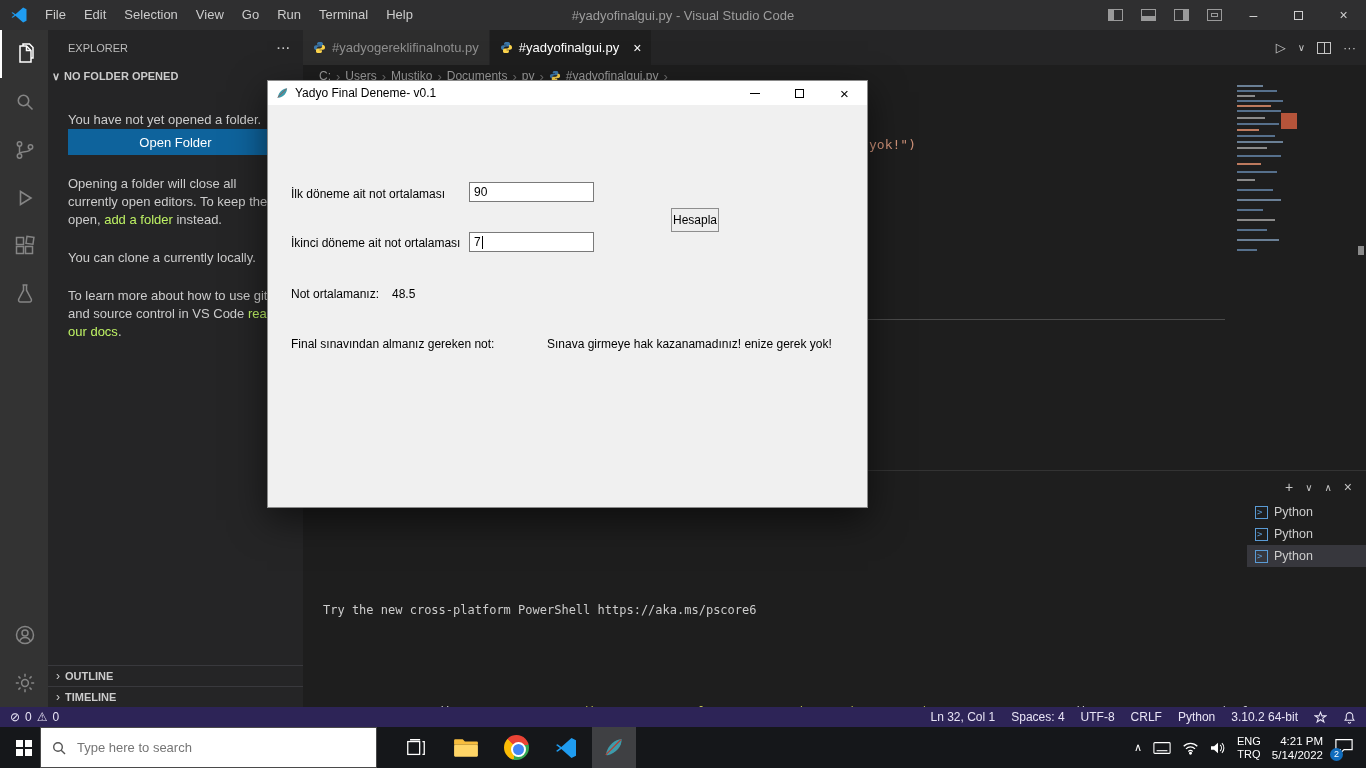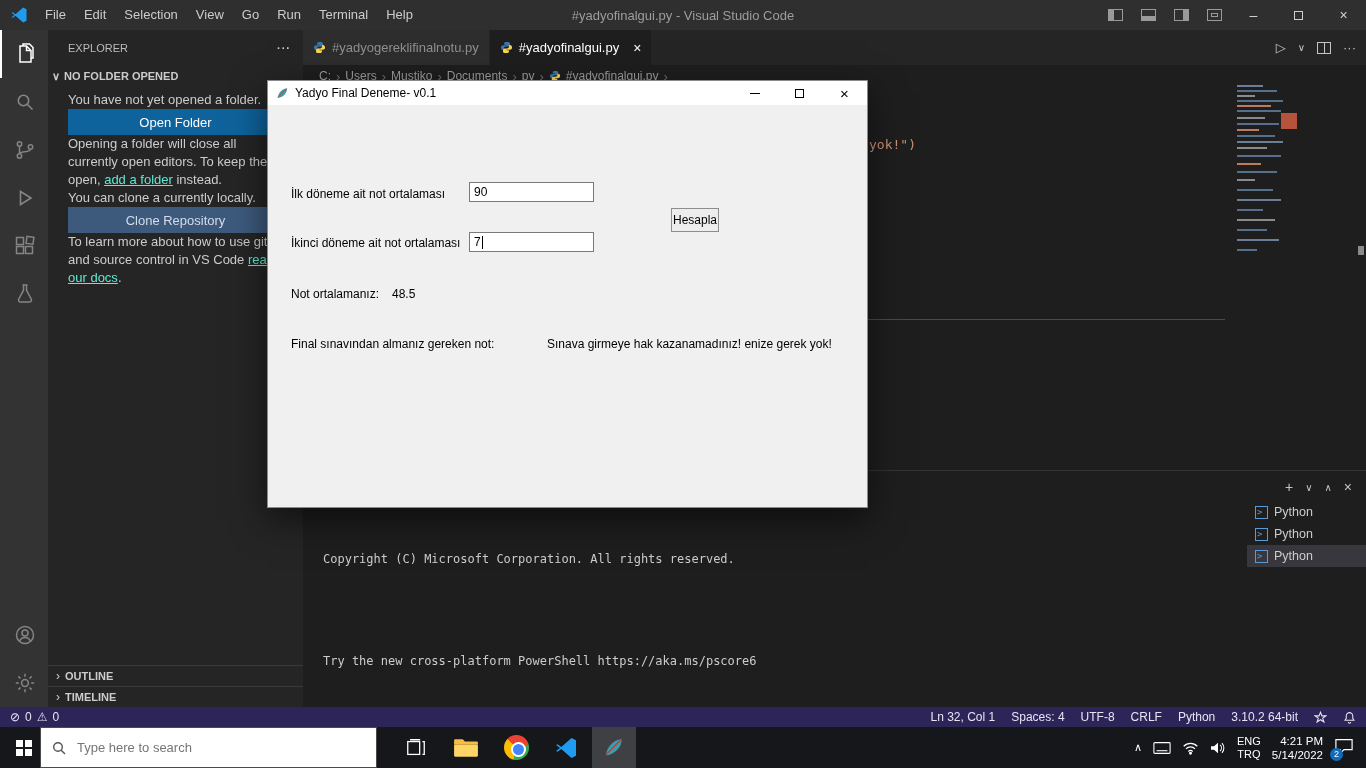--- a/index.html
+++ b/index.html
@@ -27,24 +27,24 @@
   .ab-item { height:48px; display:flex; align-items:center; justify-content:center; color:#858585; border-left:2px solid transparent; }
   .ab-item.active { color:#ffffff; border-left:2px solid #ffffff; }
   .ab-spacer { flex:1; }
 
   
   .sidebar { position:absolute; top:30px; left:48px; width:255px; height:677px; background:#252526; z-index:5; font-size:13px; color:#cccccc; }
   .sb-header { height:35px; display:flex; align-items:center; padding:0 12px 0 20px; font-size:11px; color:#bbbbbb; }
   .sb-header .more { margin-left:auto; letter-spacing:1px; color:#cccccc; font-weight:bold; }
   .sb-section { height:22px; display:flex; align-items:center; gap:4px; padding-left:4px; font-size:11px; font-weight:bold; color:#cccccc; }
   .sb-body { padding:4px 20px 0 20px; line-height:18px; }
-  .sb-body p { margin-top:0; }
+  .sb-body p { margin-top:20px; }
   .btn-primary { width:100%; margin-top:0; height:26px; background:#0e639c; color:#ffffff; border:none; font-size:13px; cursor:pointer; font-family:inherit; }
   .btn-muted { background:#3d5a7d; color:#d3dde8; }
-  .link { color:#5eead4; cursor:pointer;text-decoration:underline; }
+  .link { color:#bef264; cursor:pointer; }
   .sb-bottom { position:absolute; left:0; right:0; bottom:0; }
   .sb-collapsed { height:21px; border-top:1px solid #39393d; display:flex; align-items:center; gap:5px; padding-left:8px; font-size:11px; font-weight:bold; color:#cccccc; }
   .sb-collapsed .chev { transform:none; color:#cccccc; font-size:12px; font-weight:normal; }
 
   
   .editor-area { position:absolute; top:30px; left:303px; right:0; height:677px; background:#1e1e1e; }
   .tabbar { height:35px; background:#252526; display:flex; align-items:stretch; position:relative; }
   .tab { display:flex; align-items:center; gap:6px; padding:0 10px; font-size:13px; background:#2d2d2d; color:#8f8f8f; border-right:1px solid #252526; }
   .tab.active { background:#1e1e1e; color:#ffffff; }
   .tab .close { margin-left:8px; font-size:14px; color:inherit; }
@@ -200,21 +200,20 @@
   </div>
   <div class="sb-section">
     <span class="chev">∨</span>
     <span>NO FOLDER OPENED</span>
   </div>
   <div class="sb-body">
     <p>You have not yet opened a folder.</p>
     <button class="btn-primary">Open Folder</button>
     <p><span>Opening a folder will close all currently open editors. To keep them open, </span><span class="link">add a folder</span><span> instead.</span></p>
     <p>You can clone a currently locally.</p>
-    <button class="btn-primary btn-muted">Clone Repository</button>
     <p><span>To learn more about how to use git and source control in VS Code </span><span class="link">read our docs</span><span>.</span></p>
   </div>
   <div class="sb-bottom">
     <div class="sb-collapsed">
       <span class="chev">›</span>
       <span>OUTLINE</span>
     </div>
     <div class="sb-collapsed">
       <span class="chev">›</span>
       <span>TIMELINE</span>
@@ -298,21 +297,20 @@
   <div class="overview-marker"></div>
 
   <div class="panel">
     <div class="panel-actions">
       <span>+</span>
       <span style="font-size:10px">∨</span>
       <span style="font-size:10px">∧</span>
       <span>×</span>
     </div>
     <div class="term-text">
-      <div>Copyright (C) Microsoft Corporation. All rights reserved.</div>
       <div>&nbsp;</div>
       <div>Try the new cross-platform PowerShell https://aka.ms/pscore6</div>
       <div>&nbsp;</div>
       <div><span>PS C:\Users\Mustiko&gt; </span><span>&amp; </span><span class="term-cmd">C:/Users/Mustiko/AppData/Local/Programs/Python/Python310/python.exe</span><span> c:/Users/Mustiko/Documents/py/#yadyof</span></div>
       
       
       
       
       
     </div>

